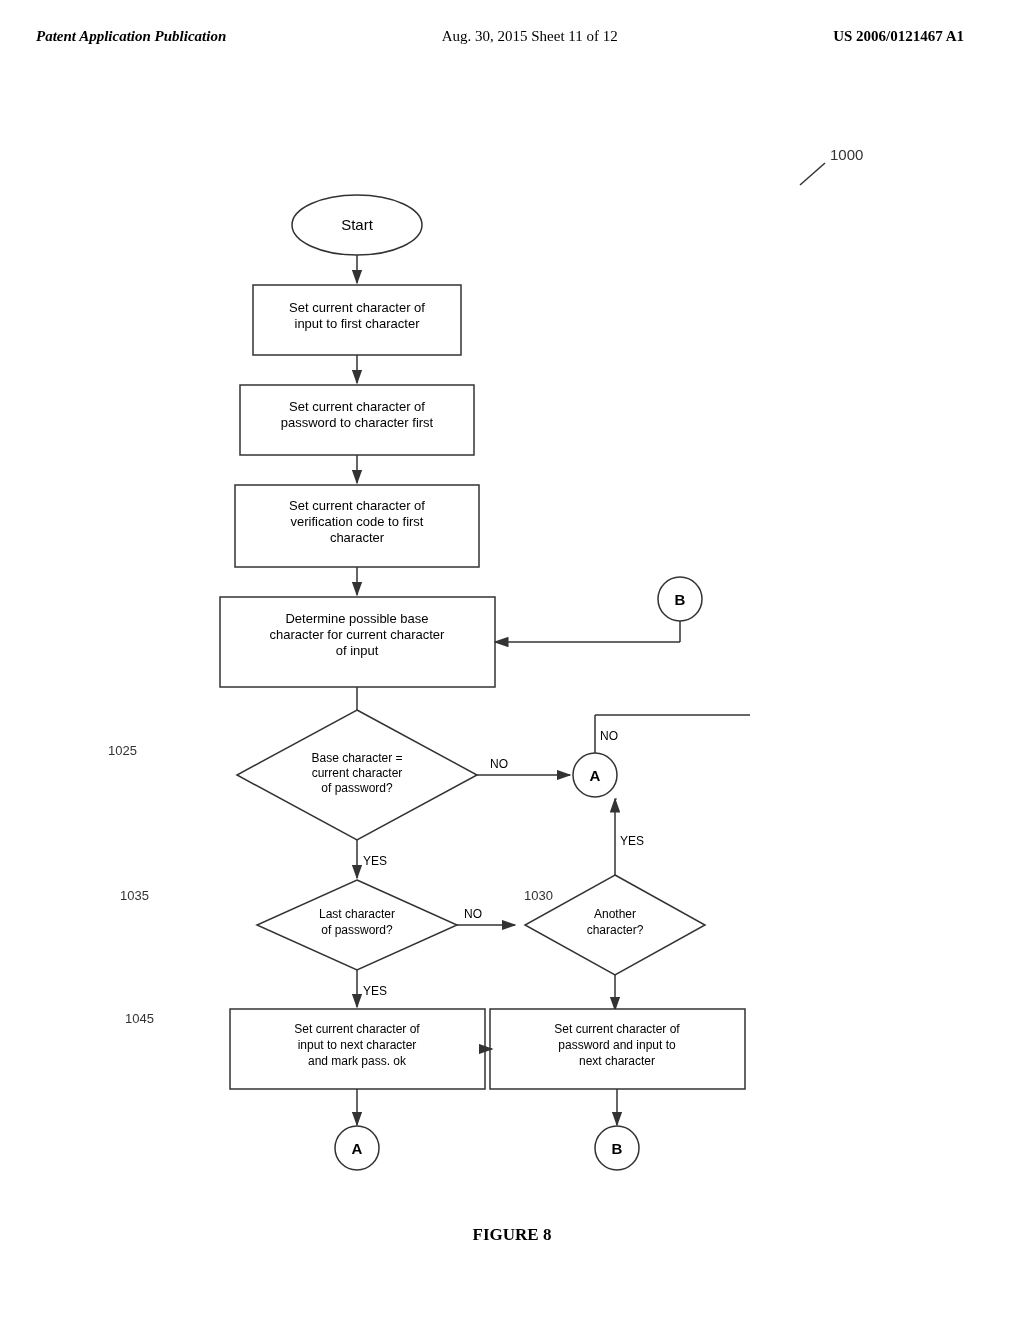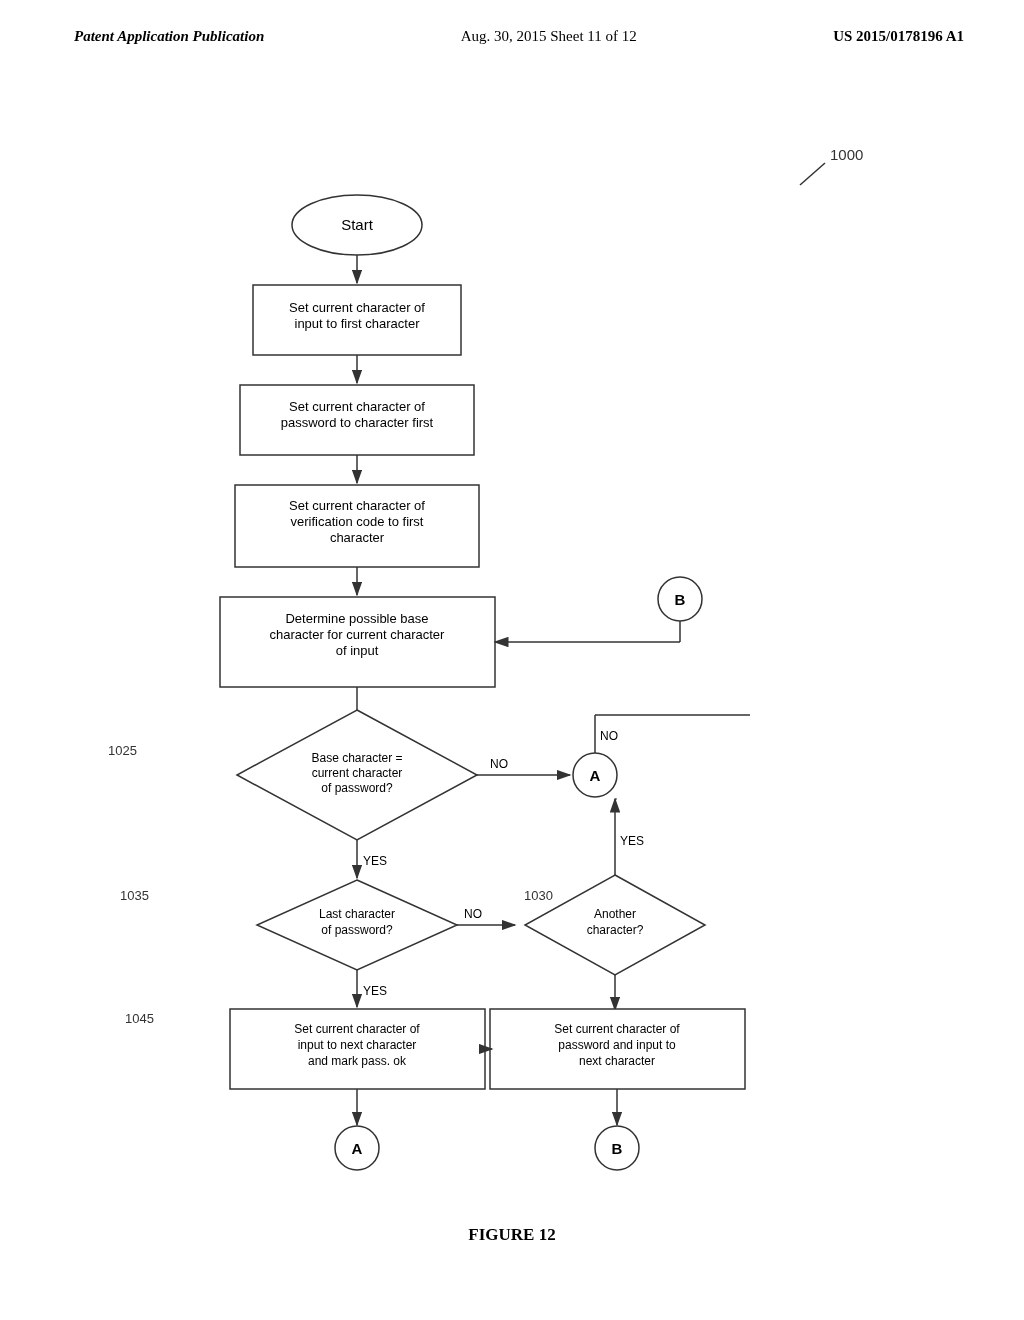--- a/index.html
+++ b/index.html
@@ -10,21 +10,21 @@
       min-height: 1320px;
       position: relative;
       overflow-x: hidden;
     }
 
     
     .header {
       display: flex;
       justify-content: space-between;
       align-items: flex-start;
-      padding: 28px 60px 10px 74px;
+      padding: 28px 60px 10px 36px;
       font-size: 15px;
     }
     .header-left { font-style: italic; font-weight: bold; }
     .header-center { text-align: center; }
     .header-right { font-weight: bold; }
 
     
     .diagram-area {
       position: relative;
       width: 100%;
@@ -47,21 +47,21 @@
       font-size: 17px;
       padding: 10px 0 20px 0;
     }
   </style>
 </head>
 <body>
 
 <div class="header">
   <div class="header-left">Patent Application Publication</div>
   <div class="header-center">Aug. 30, 2015  Sheet 11 of 12</div>
-  <div class="header-right">US 2015/0178196 A1</div>
+  <div class="header-right">US 2006/0121467 A1</div>
 </div>
 
 <div class="diagram-area">
   <svg class="flowchart" viewBox="0 0 1024 1150" xmlns="http://www.w3.org/2000/svg">
 
     <defs>
       <marker id="arrow" markerWidth="10" markerHeight="7" refX="9" refY="3.5" orient="auto">
         <polygon points="0 0, 10 3.5, 0 7" fill="#333"></polygon>
       </marker>
     </defs>
@@ -187,13 +187,13 @@
     <line x1="680" y1="556" x2="680" y2="577" stroke="#333" stroke-width="1.5"></line>
     <line x1="680" y1="577" x2="495" y2="577" stroke="#333" stroke-width="1.5" marker-end="url(#arrow)"></line>
 
     <line x1="595" y1="688" x2="595" y2="650" stroke="#333" stroke-width="1.5"></line>
     <line x1="595" y1="650" x2="750" y2="650" stroke="#333" stroke-width="1.5"></line>
     <text x="600" y="675" font-size="12" font-family="Arial, sans-serif">NO</text>
 
   </svg>
 </div>
 
-<div class="figure-caption">FIGURE 12</div>
+<div class="figure-caption">FIGURE 8</div>
 
 </body></html>

